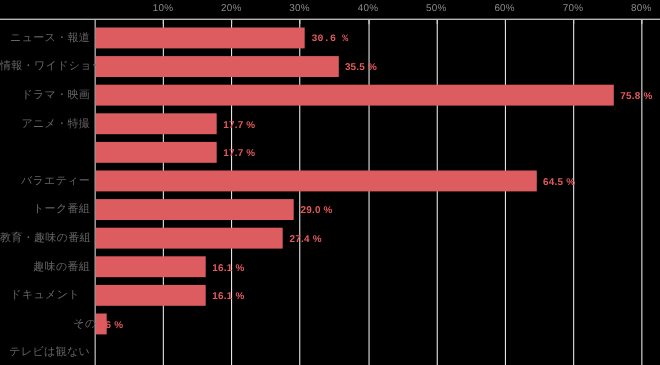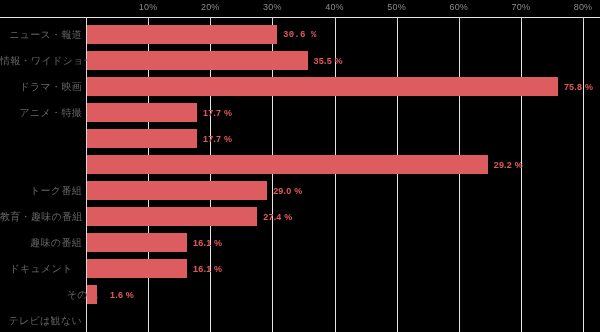--- a/index.html
+++ b/index.html
@@ -169,22 +169,23 @@
           <div class="cat-label" style="left: 0px; width: 82px;">アニメ・特撮</div>
           <div class="bar" style="left: 87px; width: 109.961px; background: rgb(220, 92, 95);"></div>
           <div class="bar-value" style="left: 202.961px; color: rgb(226, 89, 92);">17.7 %</div>
         </div>
         <div class="row" style="top: 108px;">
           <div class="cat-label" style="left: 0px; width: 82px; margin-left: 44px;">料理</div>
           <div class="bar" style="left: 87px; width: 109.961px; background: rgb(220, 92, 95);"></div>
           <div class="bar-value" style="left: 202.961px; color: rgb(226, 89, 92);">17.7 %</div>
         </div>
         <div class="row" style="top: 134px;">
+          <div class="cat-label" style="left: 0px; width: 82px;">バラエティー</div>
           <div class="bar" style="left: 87px; width: 400.706px; background: rgb(220, 92, 95);"></div>
-          <div class="bar-value" style="left: 493.706px; color: rgb(226, 89, 92);">29.2 %</div>
+          <div class="bar-value" style="left: 493.706px; color: rgb(226, 89, 92);">64.5 %</div>
         </div>
         <div class="row" style="top: 160px;">
           <div class="cat-label" style="left: 0px; width: 82px;">トーク番組</div>
           <div class="bar" style="left: 87px; width: 180.162px; background: rgb(220, 92, 95);"></div>
           <div class="bar-value" style="left: 273.163px; color: rgb(226, 89, 92);">29.0 %</div>
         </div>
         <div class="row" style="top: 186px;">
           <div class="cat-label" style="left: 0px; width: 82px;">教育・趣味の番組</div>
           <div class="bar" style="left: 87px; width: 170.222px; background: rgb(220, 92, 95);"></div>
           <div class="bar-value" style="left: 263.222px; color: rgb(226, 89, 92);">27.4 %</div>
@@ -195,21 +196,21 @@
           <div class="bar-value" style="left: 193.021px; color: rgb(226, 89, 92);">16.1 %</div>
         </div>
         <div class="row" style="top: 238px;">
           <div class="cat-label" style="left: 0px; width: 82px; text-align: center;">ドキュメント</div>
           <div class="bar" style="left: 87px; width: 100.021px; background: rgb(220, 92, 95);"></div>
           <div class="bar-value" style="left: 193.021px; color: rgb(226, 89, 92);">16.1 %</div>
         </div>
         <div class="row" style="top: 264px;">
           <div class="cat-label" style="left: 16px; width: 82px;">その他</div>
           <div class="bar" style="left: 87px; width: 9.94px; background: rgb(220, 92, 95);"></div>
-          <div class="bar-value" style="left: 110px; color: rgb(226, 89, 92);">1.6 %</div>
+          <div class="bar-value" style="left: 88px; color: rgb(226, 89, 92);">1.6 %</div>
         </div>
         <div class="row" style="top: 290px;">
           <div class="cat-label" style="left: 0px; width: 82px;">テレビは観ない</div>
         </div>
       </div>
   </div>
 
 <div class="tick-mark" style="left: 148.125px;"></div>
     <div class="tick-mark" style="left: 210.25px;"></div>
     <div class="tick-mark" style="left: 272.375px;"></div>

